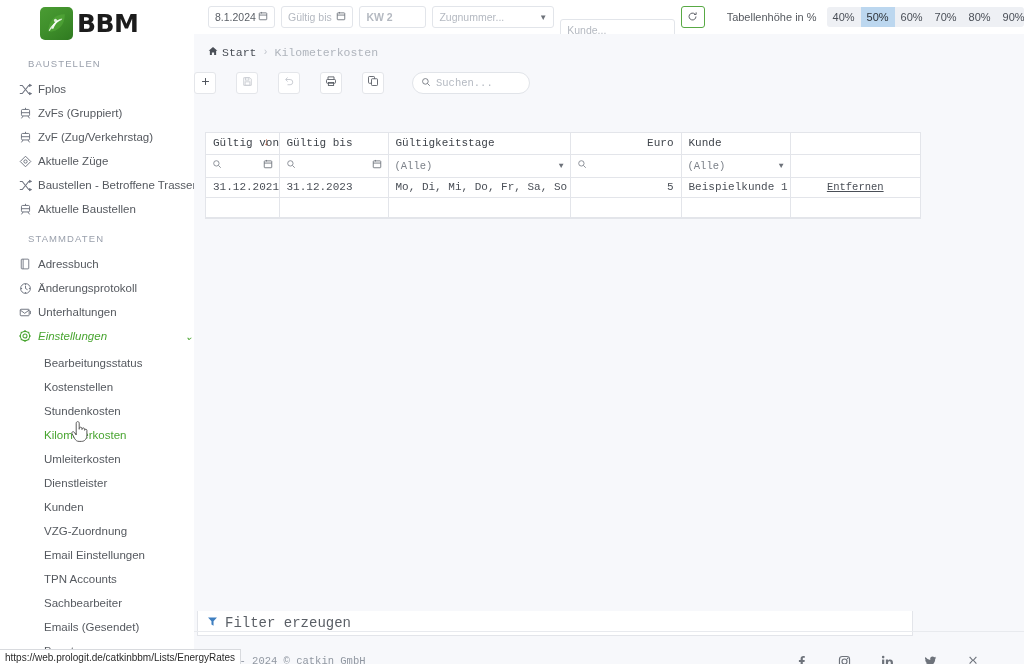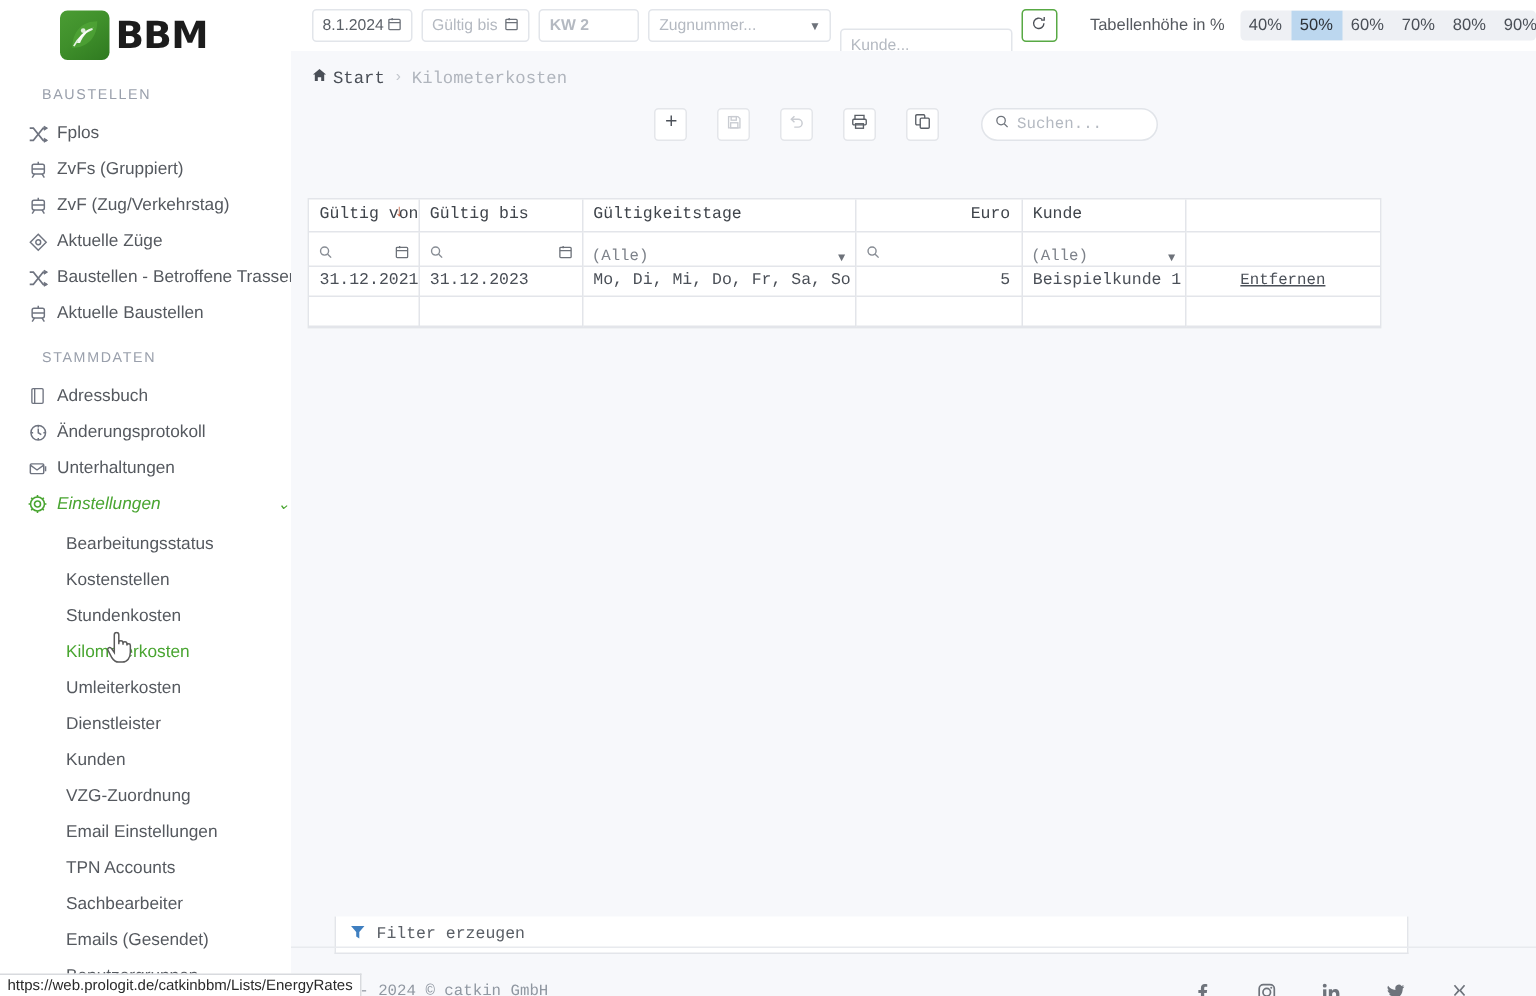--- a/index.html
+++ b/index.html
@@ -188,21 +188,21 @@
     gap: 6px;
   }
   .bc-home { color: #4a4f57; display: flex; align-items: center; gap: 4px; cursor: pointer; }
   .bc-sep { color: #c2c6cd; font-size: 10px; }
   .bc-cur { color: #b0b5bd; }
 
   .grid-toolbar {
     height: 26px;
     display: flex;
     align-items: center;
-    justify-content: center;
+    justify-content: flex-start;
     padding-right: 10px;
     gap: 20px;
   }
   .tbtn {
     width: 22px; height: 22px;
     border: 1px solid #e4e6ea;
     border-radius: 3px;
     background: #fff;
     display: flex; align-items: center; justify-content: center;
     color: #5a5f66;
@@ -251,51 +251,51 @@
   }
   table.grid th { height: 21px; color: #3f444b; }
   table.grid th:last-child, table.grid td:last-child { border-right: none; }
   .c-num { text-align: right !important; }
   .sort-ico { float: right; color: #c0502d; font-size: 11px; line-height: 11px; margin-right: 2px;}
   .filt-cell {
     padding: 0 6px !important;
     height: 22px;
   }
   .filt-inner {
-    display: flex; align-items: flex-end; justify-content: space-between;
+    display: flex; align-items: center; justify-content: space-between;
     height: 22px;
     color: #8d929a;
     font-size: 10.5px;
   }
   .filt-inner .mag { font-size: 10px; color: #878c94; }
   .filt-inner .cal { font-size: 10px; color: #6d727a; }
   .filt-inner .dd { font-size: 8px; color: #6d727a; }
   .filt-all { color: #7d828a; font-size: 10.5px; }
   .data-row td { height: 21px; color: #4a4f57; }
   .rm-link {
     color: #4a4f57;
     text-decoration: underline;
     font-size: 10.5px;
     cursor: pointer;
   }
   .rm-cell { text-align: center !important; }
   .empty-row td { height: 416px; }
 
   .filter-bar {
     position: absolute;
-    left: 29px; top: 577px;
+    left: 3px; top: 577px;
     width: 716px; height: 25px;
     background: #fff;
     border: 1px solid #e3e5ea;
     border-top: none;
     display: flex;
     align-items: center;
     padding-left: 9px;
     gap: 7px;
-    font-size: 11px;
+    font-size: 14px;
     color: #5a5f66;
     cursor: pointer;
   }
   .funnel { color: #3f7fc0; }
 
   
   .footer {
     position: absolute;
     left: 0; top: 597px;
     width: 830px; height: 67px;

